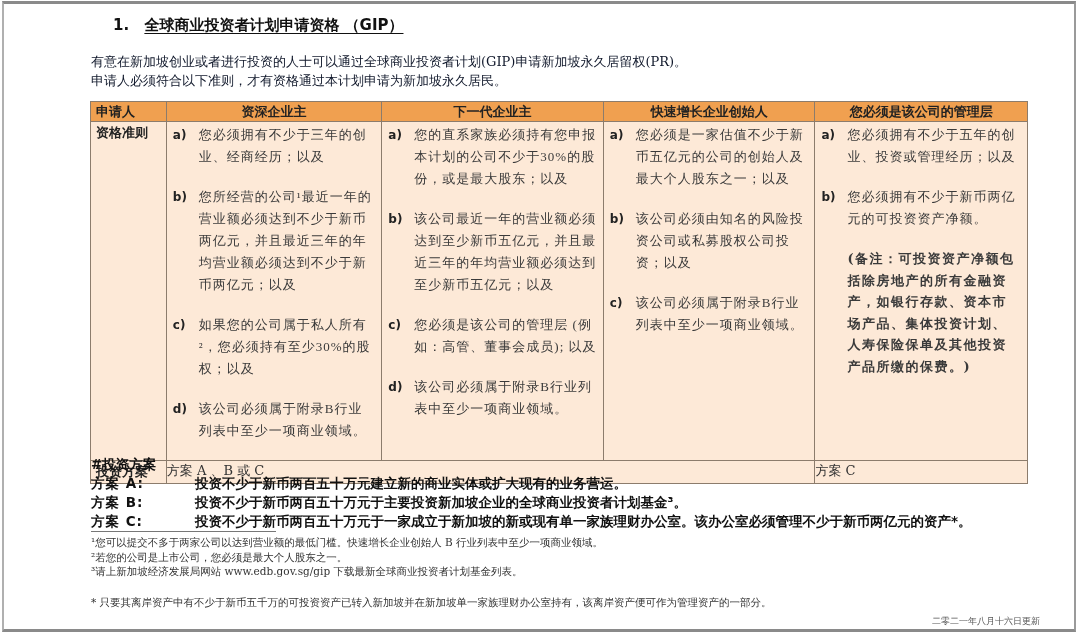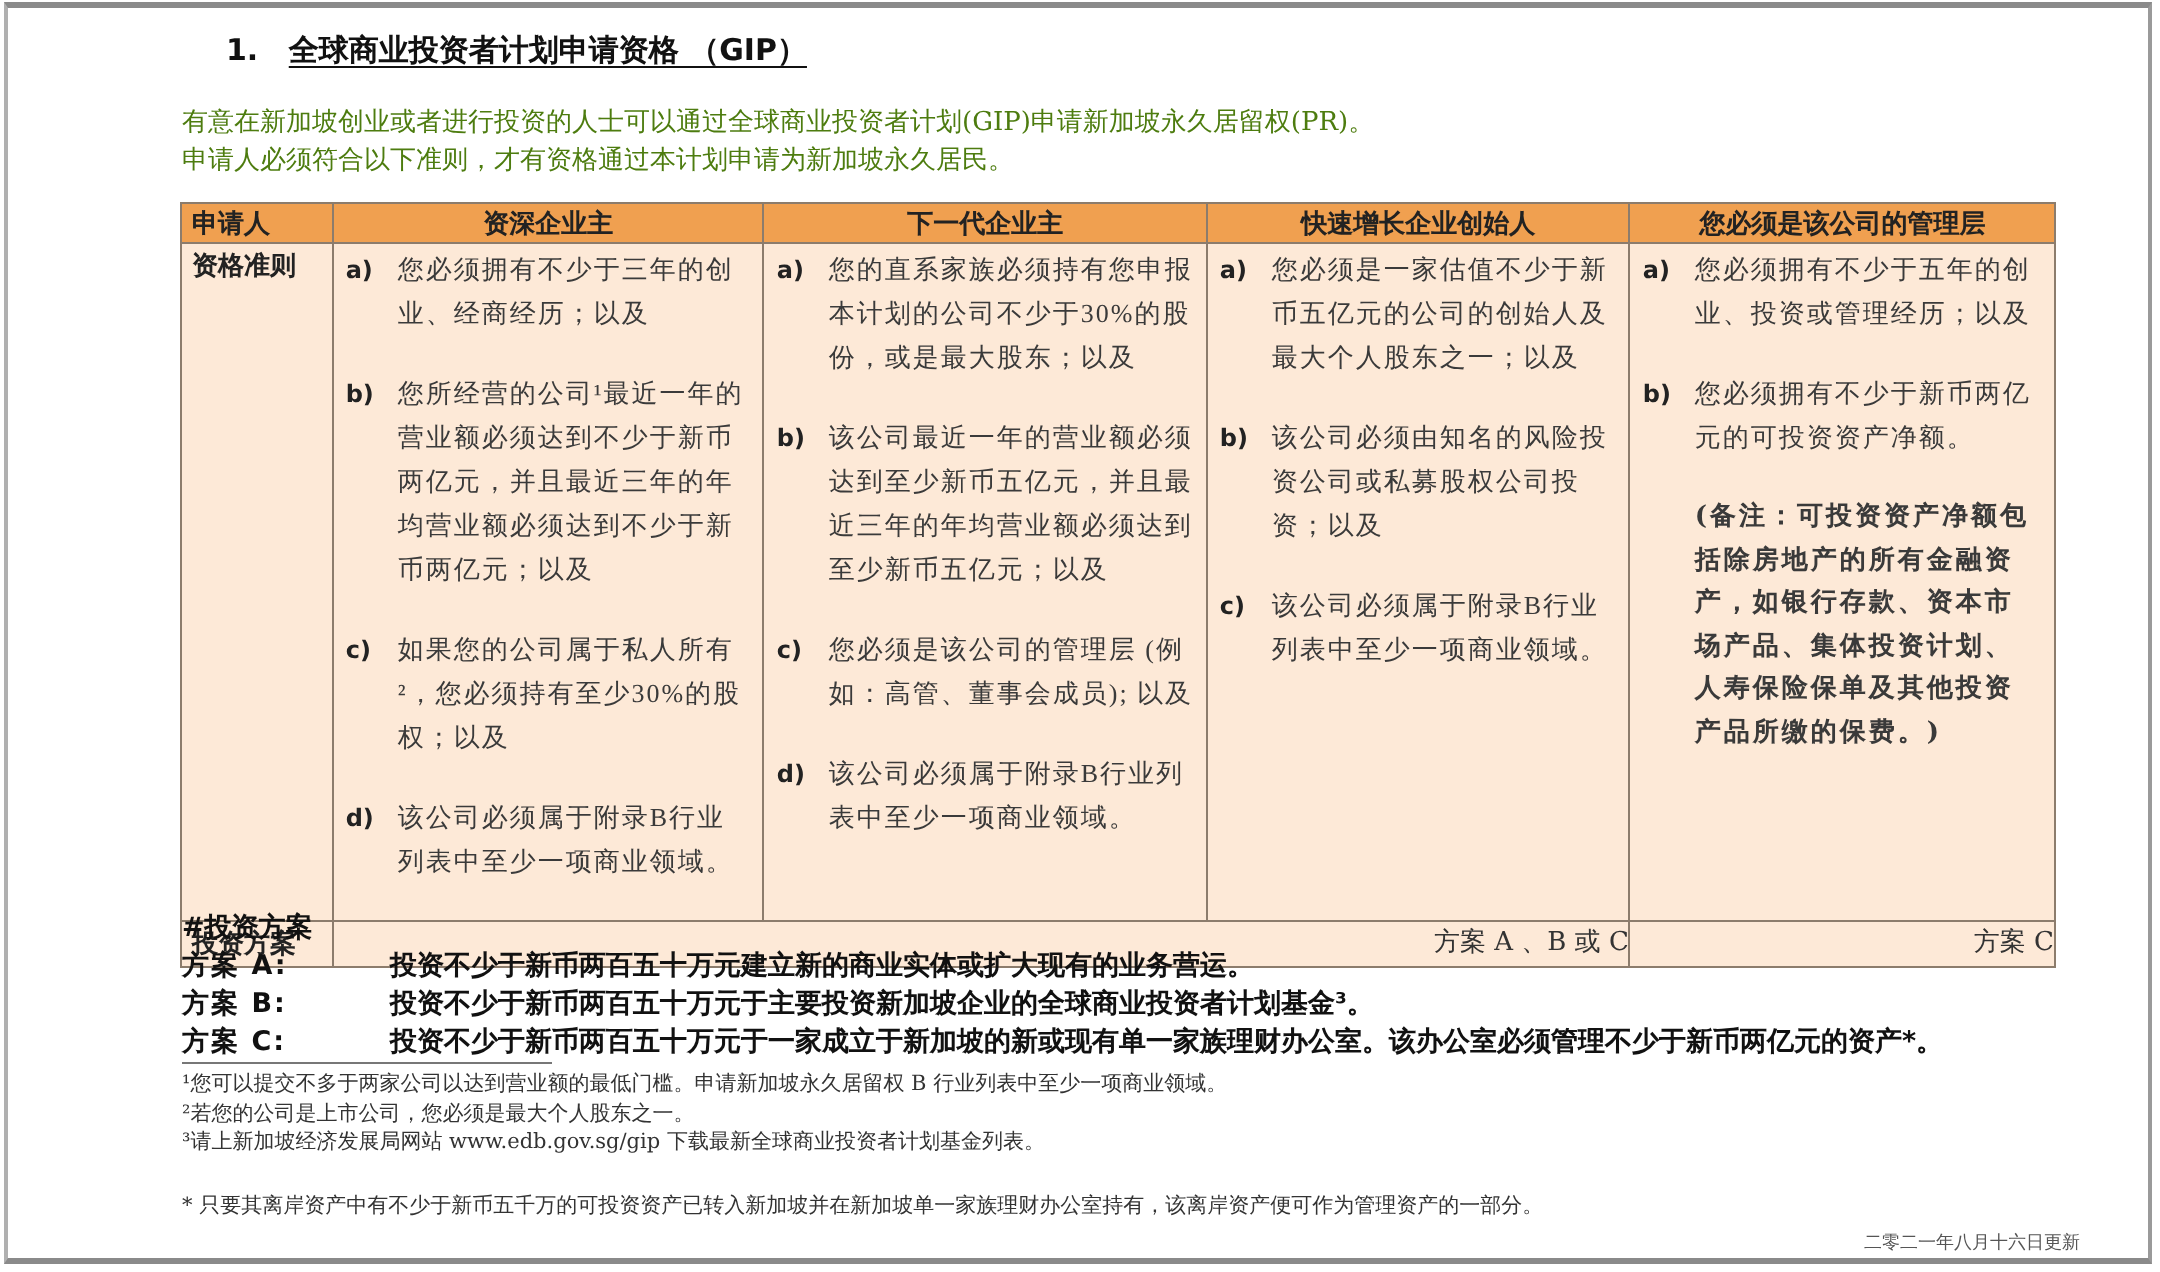--- a/index.html
+++ b/index.html
@@ -13,21 +13,21 @@
     border-right: 2px solid #9a9a9a; border-bottom: 3px solid #8a8a8a;
     box-sizing: border-box;
   }
   .title {
     position: absolute; left: 113px; top: 16px; font-size: 15px; font-weight: bold;
     font-family: "DejaVu Sans", "Liberation Sans", sans-serif; color: #111;
   }
   .title .num { margin-right: 10px; }
   .title .txt { text-decoration: underline; text-underline-offset: 3px; }
   .intro {
-    position: absolute; left: 91px; top: 52px; font-size: 13px; line-height: 19px; color: #4d7c0f;
+    position: absolute; left: 91px; top: 52px; font-size: 13px; line-height: 19px; color: #0f172a;
   }
   table.gip {
     position: absolute; left: 90px; top: 101px; width: 938px;
     border-collapse: collapse; font-size: 13px;
     font-family: "DejaVu Serif", "Liberation Serif", serif;
   }
   table.gip td, table.gip th { border: 1px solid #8c7c6c; }
   table.gip th {
     background: #f0a050; color: #222; font-weight: bold; height: 19px; padding: 0;
     font-family: "DejaVu Sans", "Liberation Sans", sans-serif; font-size: 13px;
@@ -36,21 +36,21 @@
   table.gip td { background: #fde9d7; vertical-align: top; }
   table.gip td.rowlabel {
     font-weight: bold; font-family: "DejaVu Sans", "Liberation Sans", sans-serif;
     padding: 2px 5px; color: #222; margin-left: 25px;
   }
   .crit { height: 287px; padding: 2px 6px 0 6px; }
   .item { display: flex; margin-bottom: 18px; line-height: 22px; color: #3a3a3a; }
   .item .lbl { width: 26px; flex: none; font-family: "DejaVu Sans", "Liberation Sans", sans-serif; font-weight: bold; font-size: 12px; color: #222; }
   .item .body { flex: 1; letter-spacing: 1px; font-family: Liberation Serif, serif; }
   .note { padding-left: 26px; line-height: 21.5px; letter-spacing: 1.5px; color: #3a3a3a; font-weight: bold; }
-  td.plan { text-align: right; font-size: 13px; color: #333; padding: 1px 0; }
+  td.plan { text-align: left; font-size: 13px; color: #333; padding: 1px 0; }
   .plans {
     position: absolute; left: 91px; top: 443px; font-size: 13.5px; line-height: 19px;
     font-family: "DejaVu Sans", "Liberation Sans", sans-serif; font-weight: bold; color: #111; margin-top: 12px;
   }
   .plans .row { display: flex; gap: 40px; }
   .plans .key { width: 64px; letter-spacing: 1px; }
   .fn-rule { position: absolute; left: 91px; top: 531px; width: 185px; border-top: 1px solid #777; }
   .footnotes {
     position: absolute; left: 91px; top: 535px; font-size: 10.5px; line-height: 14.5px; color: #333;
   }
@@ -171,19 +171,19 @@
       <span>投资不少于新币两百五十万元于主要投资新加坡企业的全球商业投资者计划基金³。</span>
     </div>
   <div class="row">
       <span class="key">方案 C:</span>
       <span>投资不少于新币两百五十万元于一家成立于新加坡的新或现有单一家族理财办公室。该办公室必须管理不少于新币两亿元的资产*。</span>
     </div>
 </div>
 
 <div class="fn-rule"></div>
 <div class="footnotes">
-  <div>¹您可以提交不多于两家公司以达到营业额的最低门槛。申请新加坡永久居留权 B 行业列表中至少一项商业领域。</div>
+  <div>¹您可以提交不多于两家公司以达到营业额的最低门槛。快速增长企业创始人 B 行业列表中至少一项商业领域。</div>
   <div>²若您的公司是上市公司，您必须是最大个人股东之一。</div>
   <div>³请上新加坡经济发展局网站 www.edb.gov.sg/gip 下载最新全球商业投资者计划基金列表。</div>
 </div>
 
 <div class="star-note">* 只要其离岸资产中有不少于新币五千万的可投资资产已转入新加坡并在新加坡单一家族理财办公室持有，该离岸资产便可作为管理资产的一部分。</div>
 <div class="updated">二零二一年八月十六日更新</div>
 
 </body></html>

